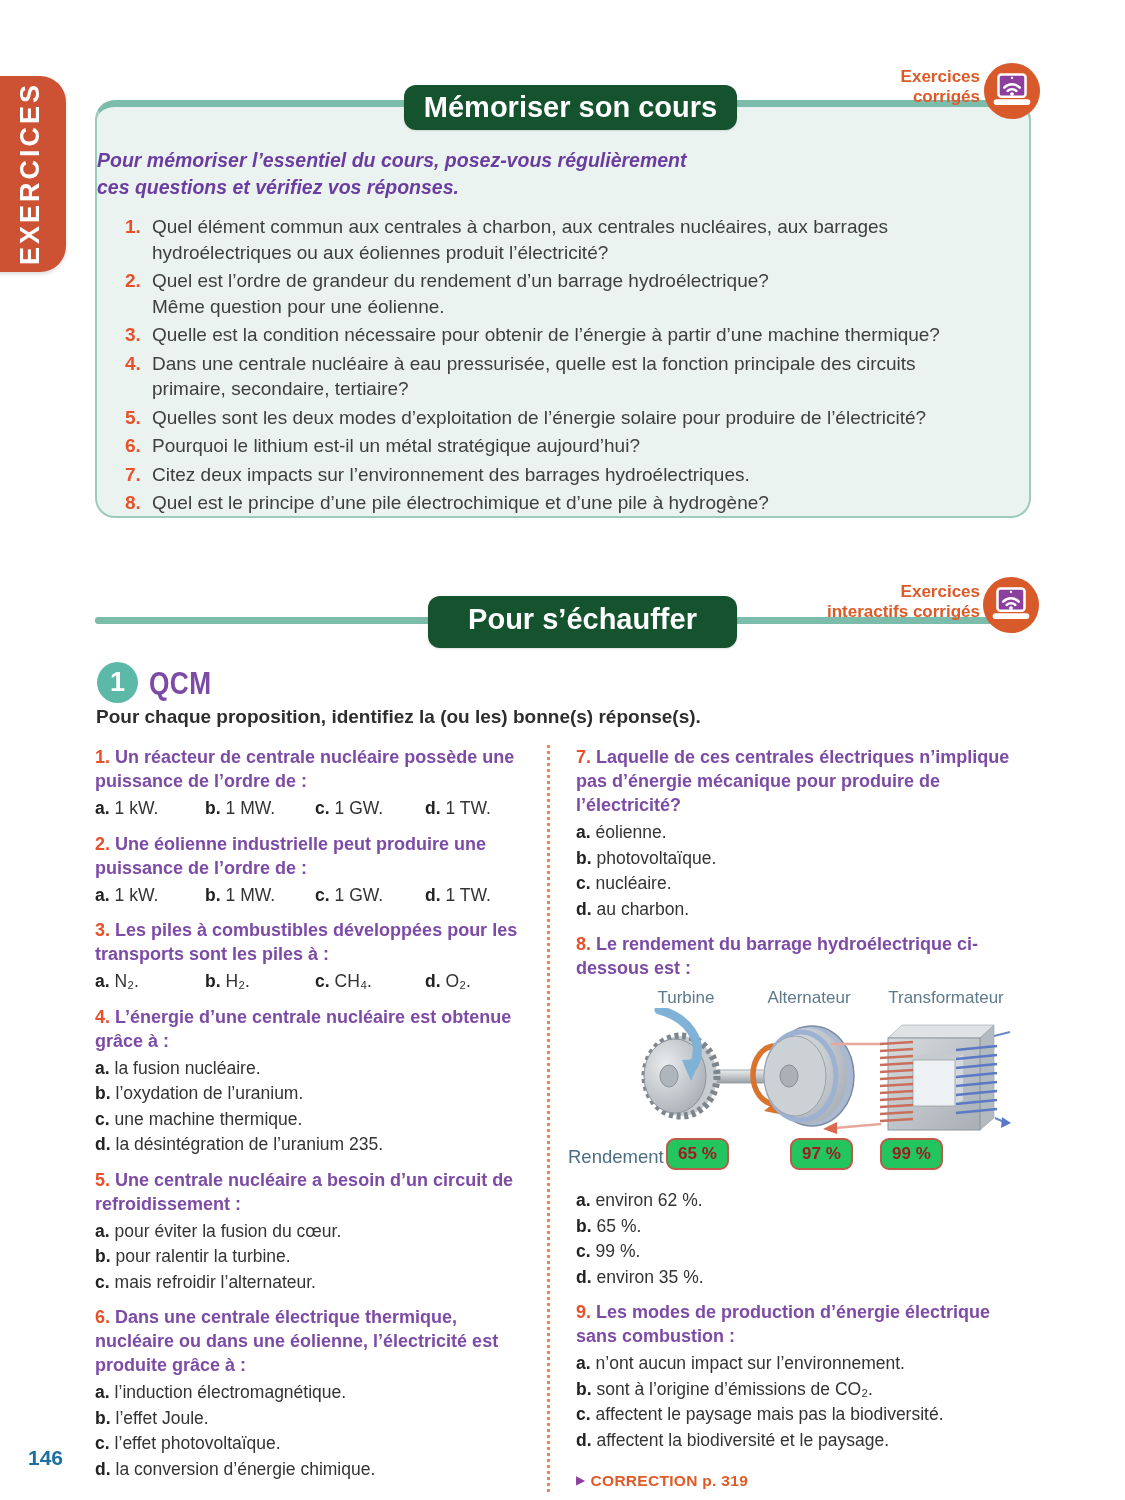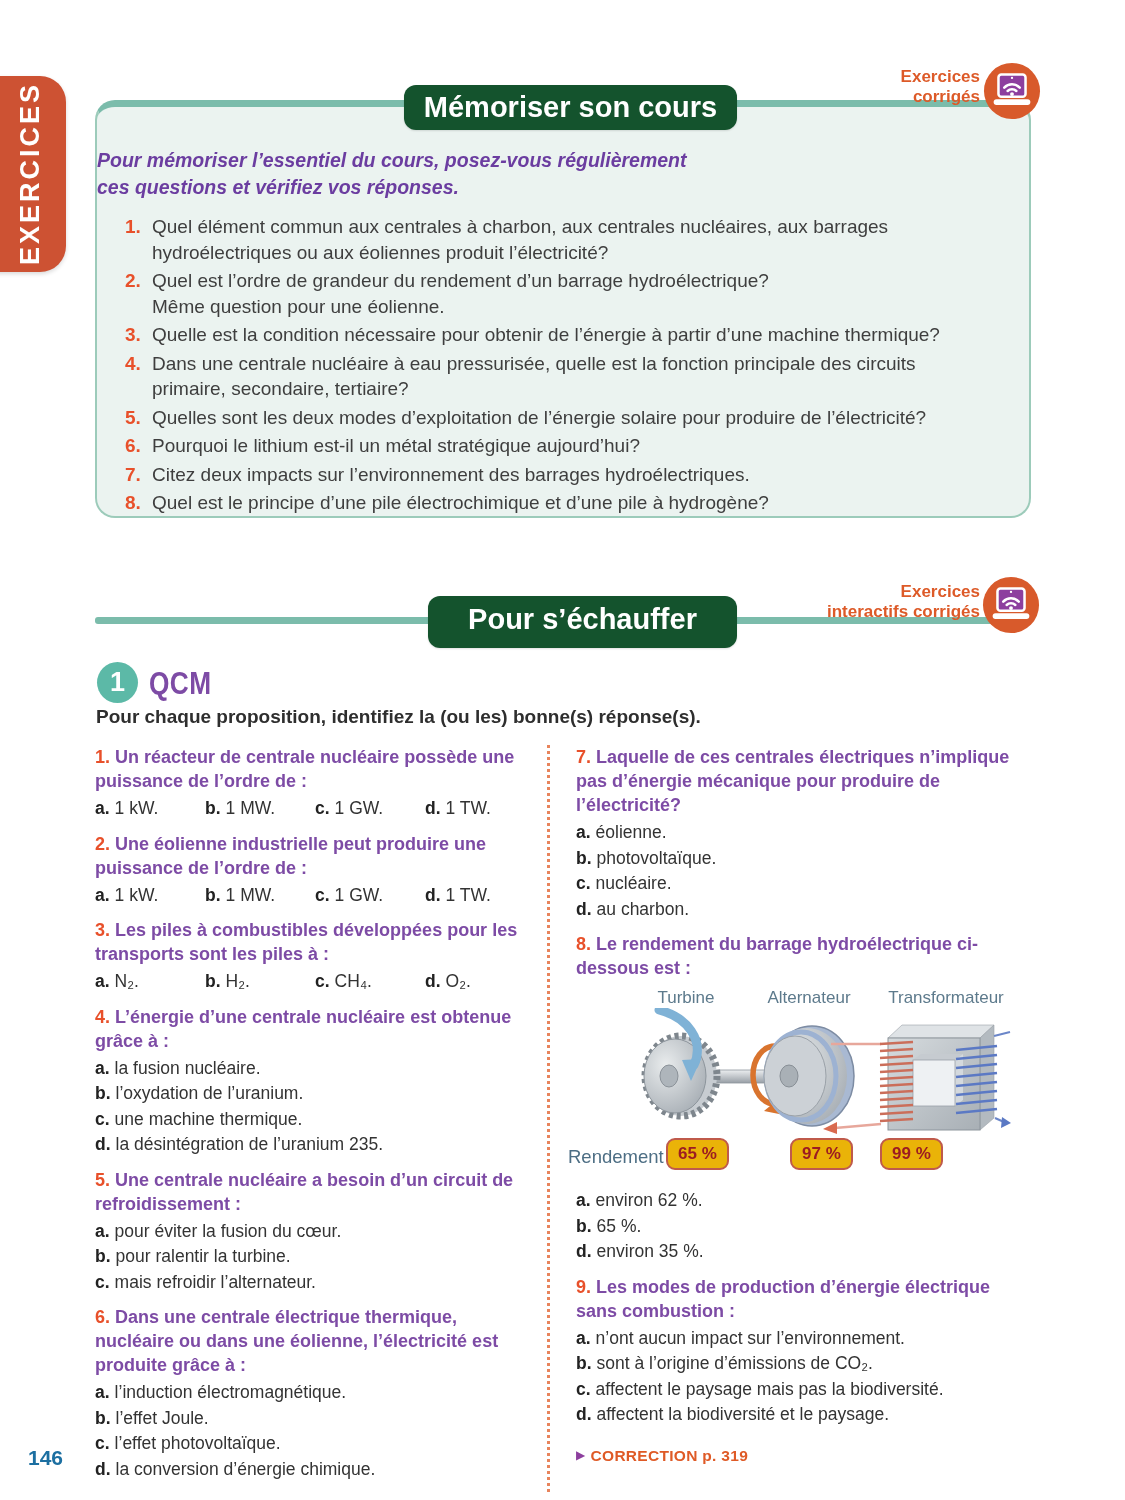--- a/index.html
+++ b/index.html
@@ -52,21 +52,21 @@
   .opt{font-size:17.5px;line-height:24.5px;color:#333}
   .opt-key{font-weight:bold;color:#222;margin-right:5px}
   .options.row{display:flex;margin-top:3px}
   .options.row .opt{flex:1}
   .options.stack .opt{margin-bottom:1px}
   
   #hydro-diagram{position:relative;width:448px;height:192px;margin:8px 0 8px -10px}
   .diag-label{position:absolute;top:0;transform:translateX(-50%);color:#5d7a8c;font-size:17px;white-space:nowrap}
   .diag-svg{position:absolute;left:55px;top:20px}
   .rend-label{position:absolute;left:2px;top:158px;color:#4d6e84;font-size:18.5px}
-  .rend-badge{position:absolute;top:150px;background:#eab308;border:2px solid #bf5a4b;border-radius:9px;
+  .rend-badge{position:absolute;top:150px;background:#22c55e;border:2px solid #bf5a4b;border-radius:9px;
     color:#9c1c22;font-weight:bold;font-size:17px;padding:4px 10px}
   
   .footer-num{position:absolute;left:28px;top:1446px;color:#1c6fa1;font-weight:bold;font-size:21px}
   .correction{text-align:left;margin-top:20px;font-size:15.5px;font-weight:bold;color:#df5a26;
     letter-spacing:.3px;cursor:pointer}
   .correction .tri{color:#8d3f9e;font-size:12px;margin-right:5px;vertical-align:2px}
 </style>
 </head>
 <body>
 
@@ -316,20 +316,21 @@
       <polygon points="381,109 390,115 380,120" fill="#5b79c4"></polygon>
     </svg>
     <span class="rend-label">Rendement</span>
     <span class="rend-badge" style="left:100px">65 %</span>
     <span class="rend-badge" style="left:224px">97 %</span>
     <span class="rend-badge" style="left:314px">99 %</span>
   </div>
           <div class="options stack">
             <div class="opt"><span class="opt-key">a.</span><span class="opt-text">environ 62&nbsp;%.</span></div>
             <div class="opt"><span class="opt-key">b.</span><span class="opt-text">65&nbsp;%.</span></div>
+            <div class="opt"><span class="opt-key">c.</span><span class="opt-text">99&nbsp;%.</span></div>
             <div class="opt"><span class="opt-key">d.</span><span class="opt-text">environ 35&nbsp;%.</span></div>
           </div>
         </div>
         <div class="qcm-q">
           <div class="q-title"><span class="q-num">9. </span><span>Les modes de production d’énergie électrique sans combustion&nbsp;:</span></div>
           <div class="options stack">
             <div class="opt"><span class="opt-key">a.</span><span class="opt-text">n’ont aucun impact sur l’environnement.</span></div>
             <div class="opt"><span class="opt-key">b.</span><span class="opt-text">sont à l’origine d’émissions de CO₂.</span></div>
             <div class="opt"><span class="opt-key">c.</span><span class="opt-text">affectent le paysage mais pas la biodiversité.</span></div>
             <div class="opt"><span class="opt-key">d.</span><span class="opt-text">affectent la biodiversité et le paysage.</span></div>

